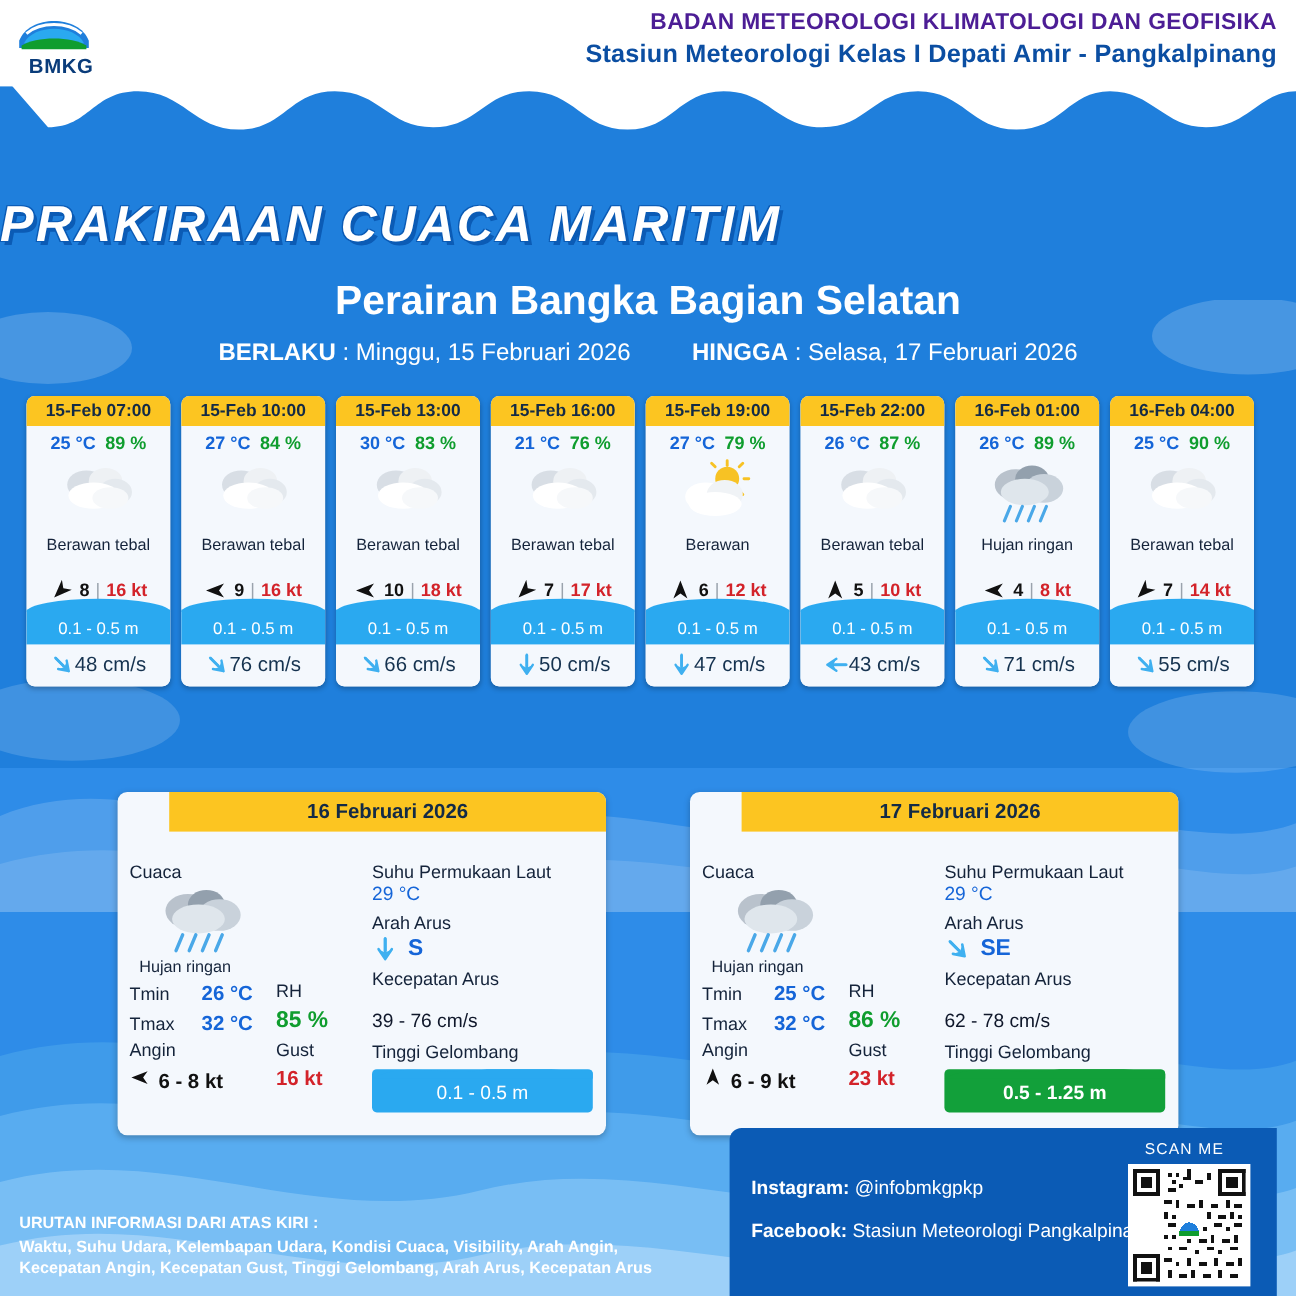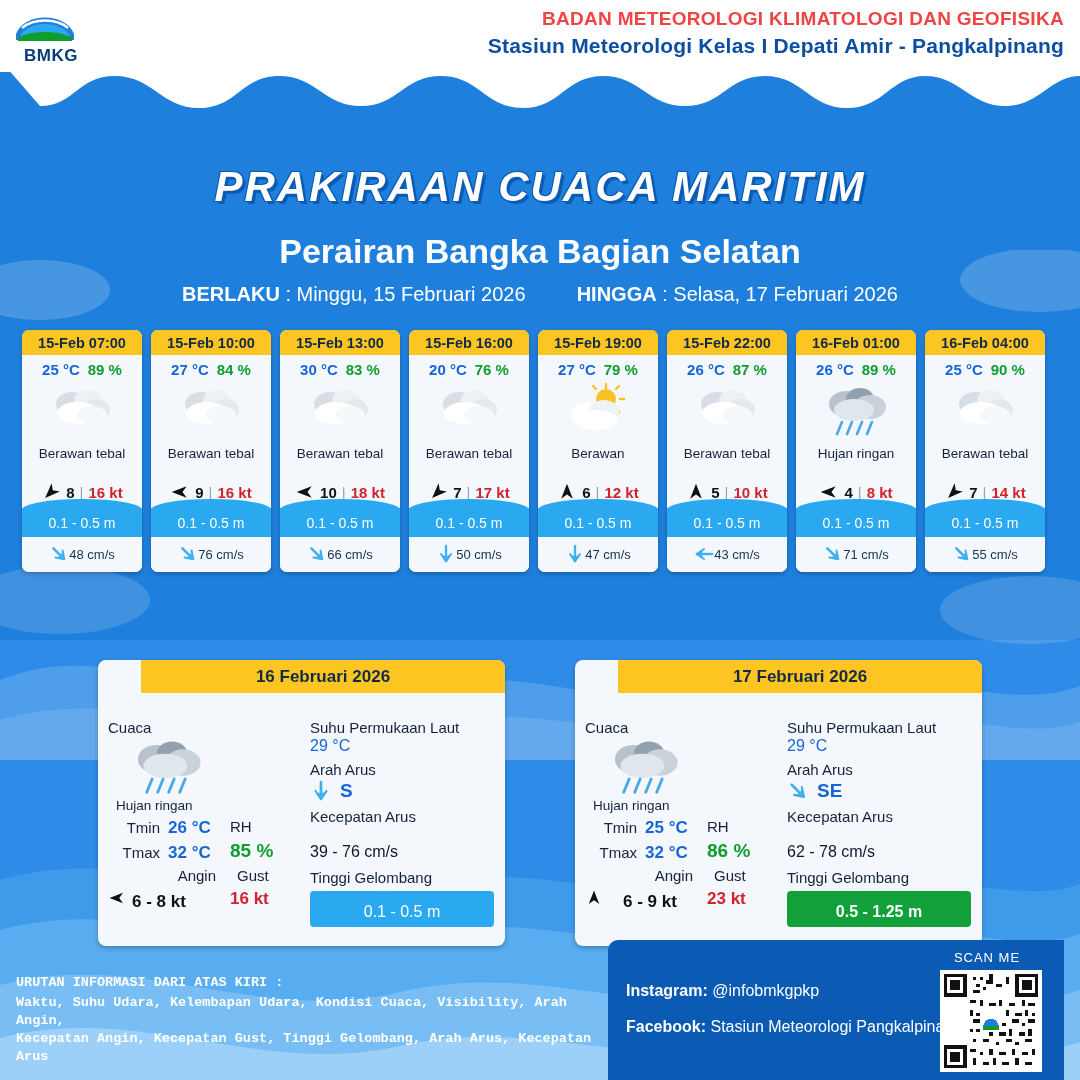--- a/index.html
+++ b/index.html
@@ -23,29 +23,29 @@
     background:#ffffff; z-index:5;
   }
   .logo { position:absolute; left:10px; top:6px; width:72px; height:62px; }
   .logo .arc { position:absolute; left:4px; top:2px; width:62px; height:36px; }
   .logo-text {
     position:absolute; left:14px; top:40px;
     font-weight:bold; font-size:17px; color:#0a3c7a; letter-spacing:0.5px;
   }
   .head-l1 {
     position:absolute; right:16px; top:8px;
-    font-size:19px; font-weight:bold; color:#ef4444; letter-spacing:0.3px;
+    font-size:19px; font-weight:bold; color:#4c1d95; letter-spacing:0.3px;
   }
   .head-l2 {
     position:absolute; right:16px; top:34px;
     font-size:21px; font-weight:bold; color:#0b4ea2; letter-spacing:0.2px;
   }
   
   .title-main {
-    position:absolute; top:163px; width:1080px; text-align:center;
+    position:absolute; top:163px; width:1080px; 
     font-size:42px; font-weight:bold; font-style:italic; color:#ffffff;
     letter-spacing:2px;
     text-shadow: 3px 3px 0 #0b5bb5, -1px -1px 0 #0b5bb5, 1px -1px 0 #0b5bb5, -1px 1px 0 #0b5bb5;
     z-index:4;
   }
   .title-sub {
     position:absolute; top:232px; width:1080px; text-align:center;
     font-size:34px; font-weight:bold; color:#ffffff; z-index:4;
   }
   .validity {
@@ -89,21 +89,21 @@
     background:#2aa9f0; color:#fff; text-align:center;
     font-size:14px; padding:7px 0 6px; position:relative;
   }
   .wave-band.crest::before {
     content:""; position:absolute; top:-9px; left:0; width:100%; height:11px;
     background:#2aa9f0;
     border-radius:50% 50% 0 0 / 100% 100% 0 0;
   }
   .cur-row {
     display:flex; align-items:center; justify-content:center; gap:0;
-    background:#f4f8fd; padding:7px 0 8px; font-size:13px; color:#15324f;
+    background:#f4f8fd; padding:7px 0 8px; font-size:17px; color:#15324f;
   }
   
   .daily {
     position:absolute; top:660px; left:0; width:1080px; z-index:4;
     display:flex; justify-content:center; gap:70px;
   }
   .day {
     width:407px; background:#f4f8fd; border-radius:8px; overflow:hidden;
     box-shadow:0 2px 5px rgba(0,0,0,.25);
   }
@@ -115,34 +115,34 @@
   .day-left { width:196px; }
   .day-right { width:190px; padding-left:6px; }
   .lbl { font-size:15px; color:#14233a; }
   .big-icon { height:62px; display:flex; align-items:center; justify-content:flex-start; padding-left:20px; }
   .cond-small { font-size:13.5px; color:#14233a; padding-left:8px; }
   .kv { display:flex; align-items:baseline; gap:8px; margin-top:5px; }
   .kv .k { font-size:15px; color:#14233a; width:52px; }
   .kv .v { font-size:17px; font-weight:bold; color:#1565d8; }
   .kv .v.red { color:#d3232a; }
   .kv .v.green { color:#0f9d2e; font-size:19px; }
-  .row2 { display:flex; gap:14px;text-align:right; }
+  .row2 { display:flex; gap:14px; }
   .sst-val { font-size:16px; color:#1565d8; margin-top:1px; }
   .arus-row { display:flex; align-items:center; gap:8px; margin-top:2px; }
   .arus-dir { font-size:19px; font-weight:bold; color:#1565d8; }
   .kec-val { font-size:16px; color:#0f172a; margin-top:18px; }
   .wavebox {
     margin-top:5px; height:36px; border-radius:4px; color:#fff;
     display:flex; align-items:flex-end; justify-content:center;
     font-size:16px; padding-bottom:6px; position:relative; overflow:hidden;
   }
   
   .footer-legend {
     position:absolute; left:16px; bottom:14px; width:600px; z-index:6;
-    color:#ffffff; font-size:13.5px; font-weight:bold; line-height:18px;font-family:Liberation Mono, monospace;
+    color:#ffffff; font-size:13.5px; font-weight:bold; line-height:18px;
   }
   .footer-legend .t1 { margin-bottom:2px; }
   .social {
     position:absolute; right:16px; bottom:0; width:456px; height:140px;
     background:#0b5bb5; border-top-left-radius:10px; z-index:6;
     color:#fff;
   }
   .social .line { position:absolute; left:18px; font-size:16px; }
   .social .l1 { top:42px; }
   .social .l2 { top:78px; }
@@ -317,21 +317,21 @@
       <path d="M12 22 L6.5 12.5 L12 15 L17.5 12.5 Z" fill="#3fb0f0"></path>
       <rect x="10.6" y="2" width="2.8" height="12" fill="#3fb0f0"></rect>
     </g>
   </svg>
       <span>66 cm/s</span>
     </div>
     </div>
     <div class="card">
     <div class="card-head">15-Feb 16:00</div>
     <div class="card-tr">
-      <span class="temp">20 °C</span>
+      <span class="temp">21 °C</span>
       <span class="hum">76 %</span>
     </div>
     <div class="icon-box">
         <svg width="72" height="58" viewBox="0 0 72 58">
     <ellipse cx="26" cy="22" rx="16" ry="12" fill="#d8dee5"></ellipse>
     <ellipse cx="42" cy="19" rx="14" ry="11" fill="#eef1f4"></ellipse>
     <ellipse cx="50" cy="28" rx="14" ry="11" fill="#e4e9ee"></ellipse>
     <ellipse cx="32" cy="31" rx="21" ry="11" fill="#ffffff"></ellipse>
     <ellipse cx="46" cy="33" rx="15" ry="9" fill="#f6f8fa"></ellipse>
   </svg>
@@ -647,21 +647,21 @@
                 <span class="k" style="width:auto">RH</span>
               </div>
             <div class="kv">
                 <span class="v green">86 %</span>
               </div>
           </div>
         </div>
         <div class="row2" style="margin-top:4px">
           <div style="width:108px">
             <div class="lbl">Angin</div>
-            <div class="kv" style="gap:20px">
+            <div class="kv" style="gap:6px">
                 <svg width="18" height="18" viewBox="0 0 24 24">
     <g transform="rotate(0 12 12)">
       <path d="M12 2 L19 20 L12 15 L5 20 Z" fill="#111"></path>
     </g>
   </svg>
                 <span class="v" style="color:#111">6  - 9 kt</span>
               </div>
           </div>
           <div>
             <div class="lbl">Gust</div>

